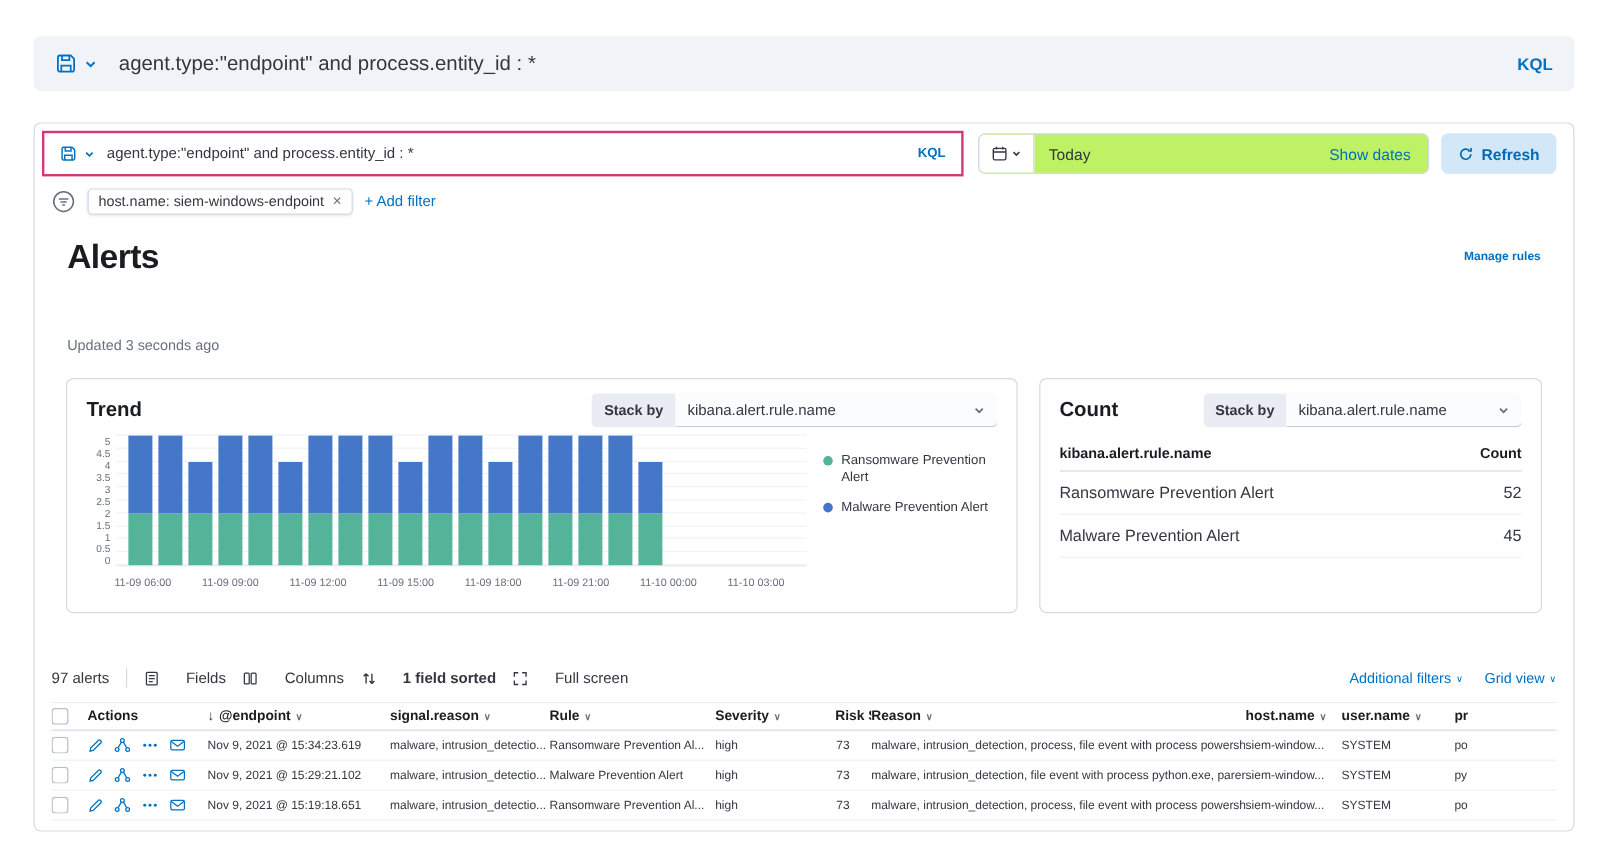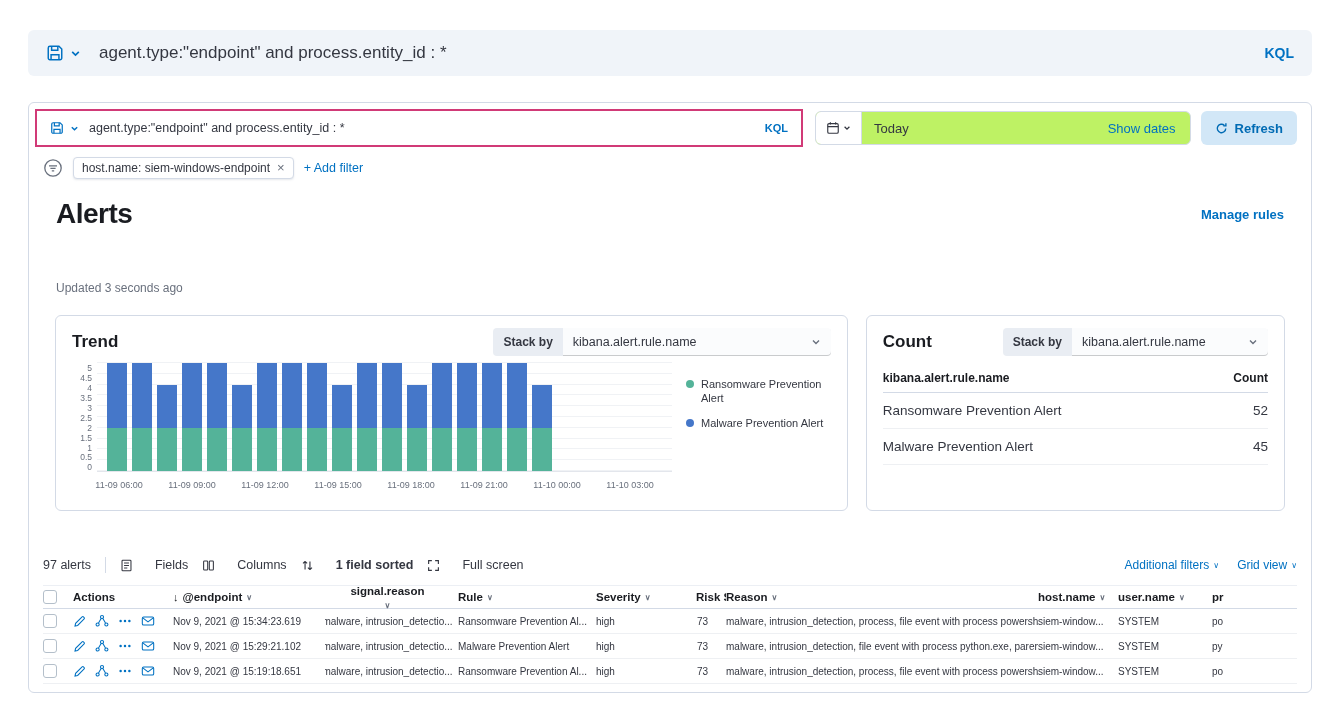--- a/index.html
+++ b/index.html
@@ -48,21 +48,21 @@
   .filterrow { display:flex; align-items:center; gap:10px; margin-top:8px; height:26px; }
   .filtericon { color:#69707d; display:flex; }
   .pill { display:flex; align-items:center; gap:7px; border:1px solid #d3dae6; border-radius:4px;
     padding:3px 8px; font-size:12px; background:#fff; box-shadow:0 1px 2px rgba(152,162,179,.25); }
   .pill .x { color:#69707d; font-size:13px; line-height:10px; }
   .addfilter { color:#0071c2; font-size:12.5px; }
 
   
   .titlerow { display:flex; align-items:center; justify-content:space-between; margin-top:16px; padding:0 13px; height:34px; }
   .h1 { font-size:28px; font-weight:700; color:#1a1c21; margin:0; letter-spacing:-0.5px; }
-  .managerules { color:#0071c2; font-weight:600; font-size:13px; }
+  .managerules { color:#0071c2; font-weight:600; font-size:10px; }
 
   
   .tabsrow { display:flex; justify-content:space-between; align-items:center; margin-top:44px; padding:0 13px; height:26px; }
   .tabs { display:flex; gap:2px; }
   .tab { height:26px; padding:0 12px; font-size:12.5px; font-weight:600; display:flex; align-items:center;
     background:#e3e9f2; color:#4a617a; border-radius:4px; }
   .tab.active { background:#0071c2; color:#fff; }
   .updated { color:#69707d; font-size:12px; }
 
   
@@ -112,21 +112,21 @@
   .chev-txt { font-size:8px; color:#69707d; }
   .tblink .chev-txt { color:#0071c2; }
 
   
   .grid-header { display:flex; align-items:center; margin-top:10px; border-top:1px solid #eceff4;
     border-bottom:1px solid #d3dae6; padding:5px 0; font-size:11.5px; font-weight:700; color:#1a1c21; height:24px; }
   .col { padding-right:8px; display:flex; align-items:center; gap:4px; overflow:hidden; white-space:nowrap; }
   .c-check { width:30px; }
   .c-actions { width:100px; }
   .c-ts { width:152px; }
-  .c-sig { width:133px;flex-direction:column; }
+  .c-sig { width:133px; }
   .c-rule { width:138px; }
   .c-sev { width:64px; }
   .c-risk { width:66px;padding-left:36px; }
   .c-reason { width:312px; }
   .c-host { width:80px; }
   .c-user { width:94px; }
   .c-proc { flex:1; }
   .grid-row { display:flex; align-items:center; height:25px; border-bottom:1px solid #eef0f3; font-size:10px; color:#343741; }
   .grid-row .c-risk { justify-content:flex-end; padding-right:18px; }
   .actions { display:flex; gap:9px; align-items:center; color:#0071c2; }

